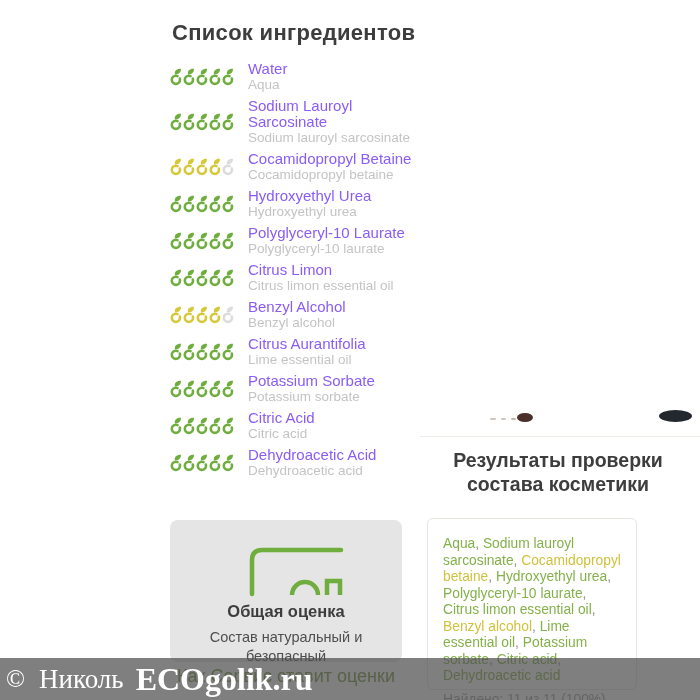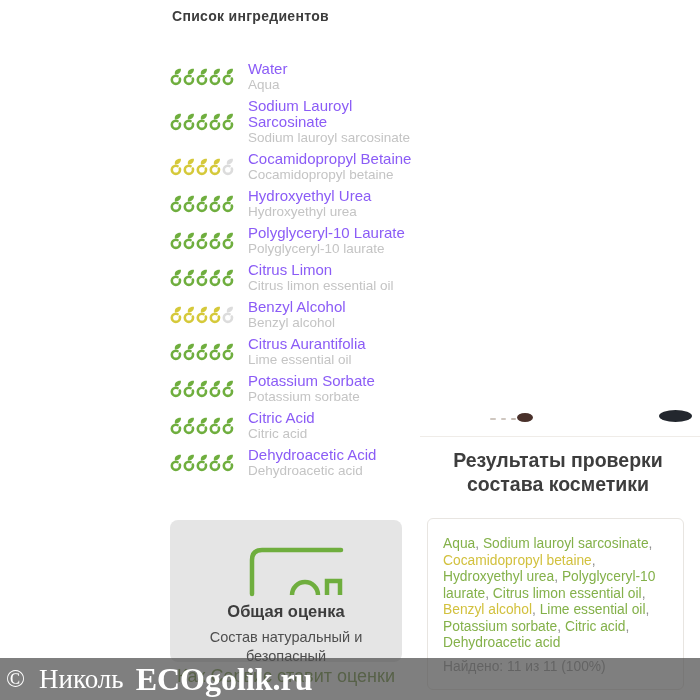--- a/index.html
+++ b/index.html
@@ -3,22 +3,22 @@
 <meta charset="utf-8">
 <style>
   html,body{margin:0;padding:0;}
   body{
     width:700px;height:700px;position:relative;overflow:hidden;
     background:#ffffff;
     font-family:"Liberation Sans", sans-serif;
   }
   
   .left-title{
-    position:absolute;left:172px;top:8px;
-    font-size:14px;font-weight:600;color:#3d3d3d;letter-spacing:.3px;
+    position:absolute;left:172px;top:20px;
+    font-size:22px;font-weight:600;color:#3d3d3d;letter-spacing:.3px;
   }
   .ingredient-list{position:absolute;left:170px;top:61px;width:250px;}
   .ing-row{display:flex;align-items:center;margin-bottom:6px;}
   .leaves{flex:0 0 65px;width:65px;margin-right:13px;display:flex;}
   .leaves svg{display:block;}
   .ing-name{font-size:15px;line-height:16px;font-weight:500;color:#8b5cf6;max-width:185px;}
   .ing-sub{font-size:13.5px;line-height:15px;color:#c4c4c4;max-width:165px;}
   
   .overall-card{
     position:absolute;left:170px;top:520px;width:232px;height:142px;
@@ -41,21 +41,21 @@
   .photo-blob-small{position:absolute;left:517px;top:413px;width:16px;height:9px;
     background:#49302a;border-radius:50%;}
   .photo-blob-large{position:absolute;left:659px;top:410px;width:33px;height:12px;
     background:#23272e;border-radius:50%;}
   .divider{position:absolute;left:420px;top:436px;width:280px;height:1px;background:#efece8;}
   .results-title{
     position:absolute;left:438px;top:448px;width:240px;text-align:center;
     font-size:19.5px;line-height:24px;font-weight:600;color:#3d3d3d;
   }
   .results-box{
-    position:absolute;left:427px;top:518px;width:257px;height:172px;box-sizing:border-box;
+    position:absolute;left:427px;top:518px;width:210px;height:172px;box-sizing:border-box;
     border:1px solid #e8e5e1;border-radius:6px;padding:17px 15px;
   }
   .results-text{font-size:13.8px;line-height:16.5px;}
   .tone-green{color:#84b14a;}
   .tone-yellow{color:#d2c13e;}
   .sep{color:#8f8f8f;}
   .found{margin-top:7px;font-size:13.8px;color:#9c9c9c;}
   
   .footer{
     position:absolute;left:0;top:658px;width:700px;height:42px;z-index:10;

